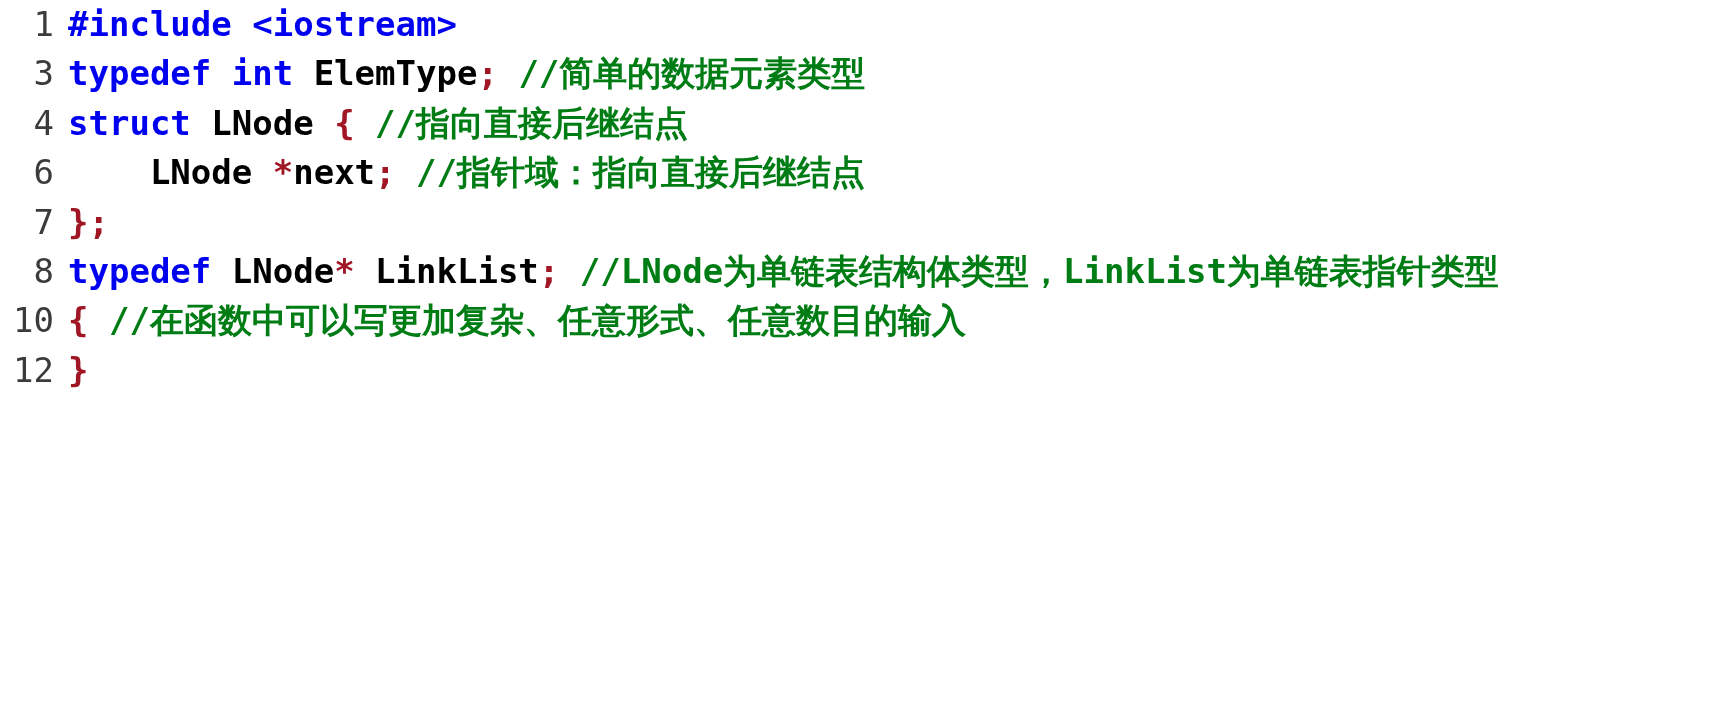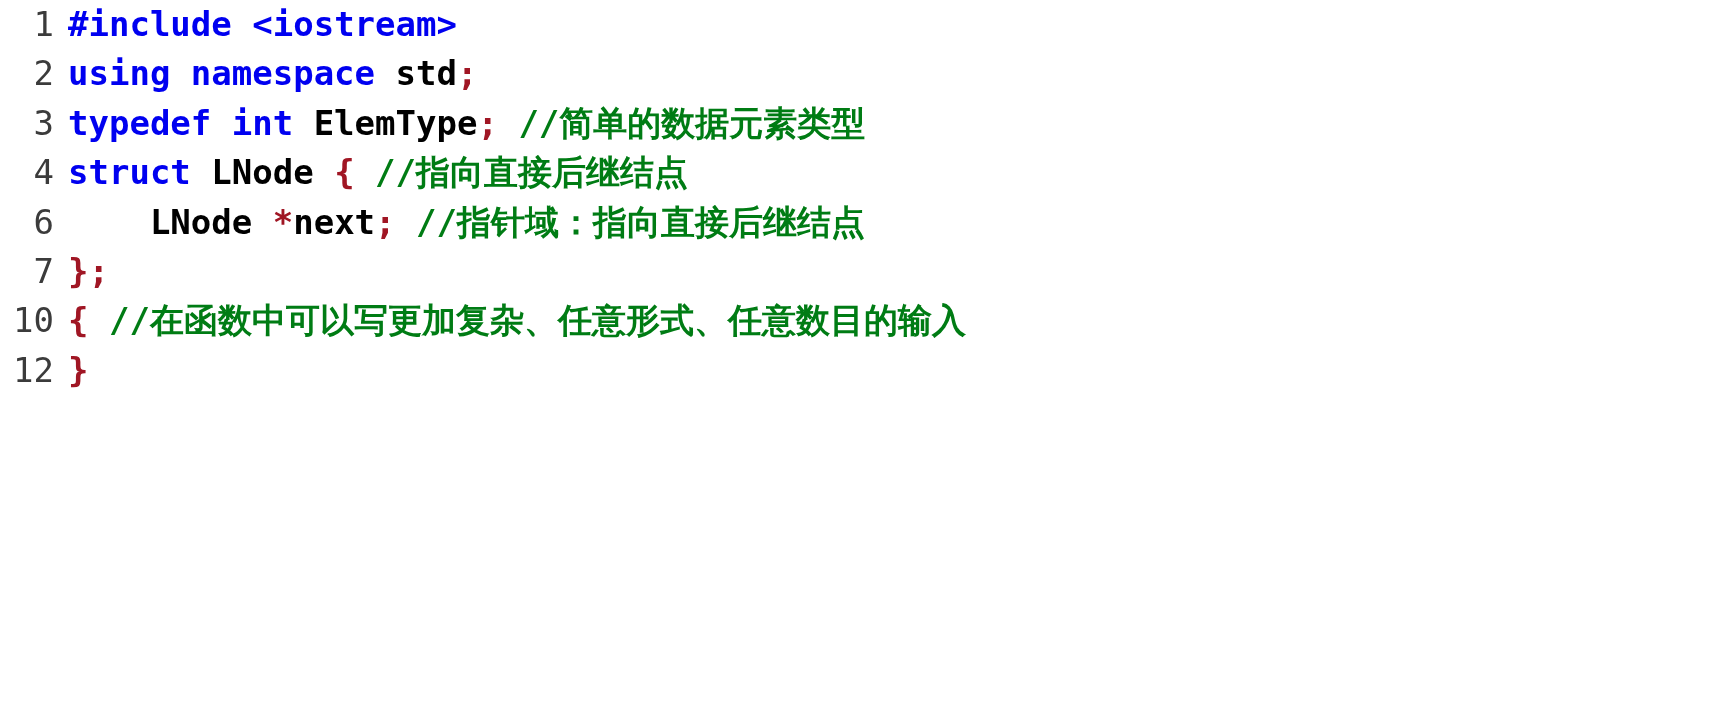--- a/index.html
+++ b/index.html
@@ -44,21 +44,21 @@
   .ident    { color: #000000; }
   .punct    { color: #a01624; }
   .comment  { color: #007c14; }
 </style>
 </head>
 <body>
 
 <div id="screen">
   <div id="code-block">
       <div class="code-line"><span class="gutter">1</span><span class="kw">#include</span><span class="ident"> </span><span class="kw">&lt;iostream&gt;</span></div>
-      <div class="code-line"><span class="gutter">2</span><span class="kw">using namespace</span><span class="ident"> std</span><span class="punct">;</span></div>
       <div class="code-line"><span class="gutter">3</span><span class="kw">typedef int</span><span class="ident"> ElemType</span><span class="punct">;</span><span class="ident"> </span><span class="comment">//简单的数据元素类型</span></div>
       <div class="code-line"><span class="gutter">4</span><span class="kw">struct</span><span class="ident"> LNode </span><span class="punct">{</span><span class="ident"> </span><span class="comment">//指向直接后继结点</span></div>
       <div class="code-line"><span class="gutter">6</span><span class="ident">    LNode </span><span class="punct">*</span><span class="ident">next</span><span class="punct">;</span><span class="ident"> </span><span class="comment">//指针域：指向直接后继结点</span></div>
       <div class="code-line"><span class="gutter">7</span><span class="punct">};</span></div>
+      <div class="code-line"><span class="gutter">8</span><span class="kw">typedef</span><span class="ident"> LNode</span><span class="punct">*</span><span class="ident"> LinkList</span><span class="punct">;</span><span class="ident"> </span><span class="comment">//LNode为单链表结构体类型，LinkList为单链表指针类型</span></div>
       <div class="code-line"><span class="gutter">10</span><span class="punct">{</span><span class="ident"> </span><span class="comment">//在函数中可以写更加复杂、任意形式、任意数目的输入</span></div>
       <div class="code-line"><span class="gutter">12</span><span class="punct">}</span></div>
     </div>
 </div>
 
 </body></html>

